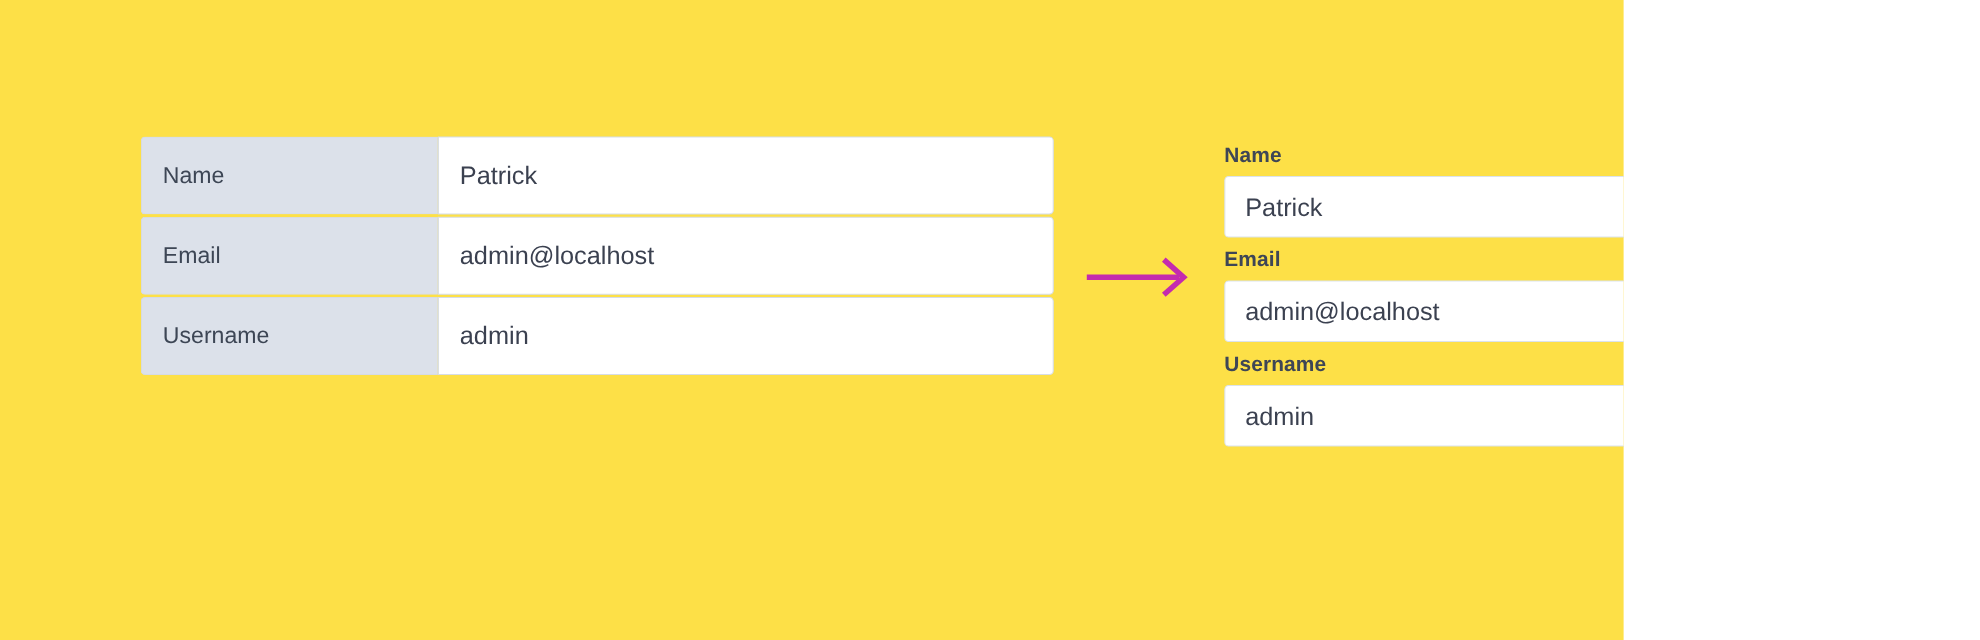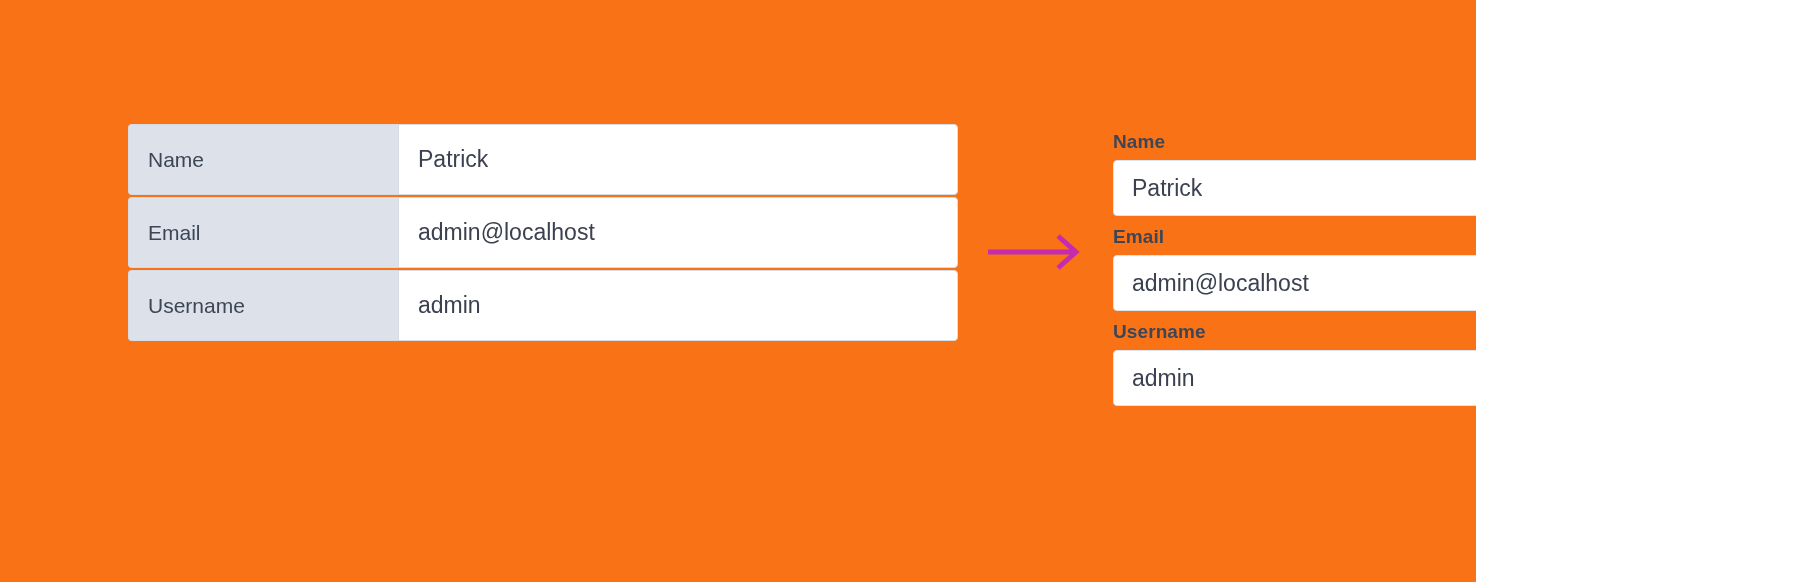--- a/index.html
+++ b/index.html
@@ -9,21 +9,21 @@
   }
   body {
     font-family: "Liberation Sans", sans-serif;
     -webkit-font-smoothing: antialiased;
   }
 
   #canvas {
     position: relative;
     width: 1476px;
     height: 582px;
-    background: #f97316;
+    background: #fde047;
     overflow: hidden;
   }
 
   
   #def-table {
     position: absolute;
     left: 128px;
     top: 124px;
     width: 830px;
   }

